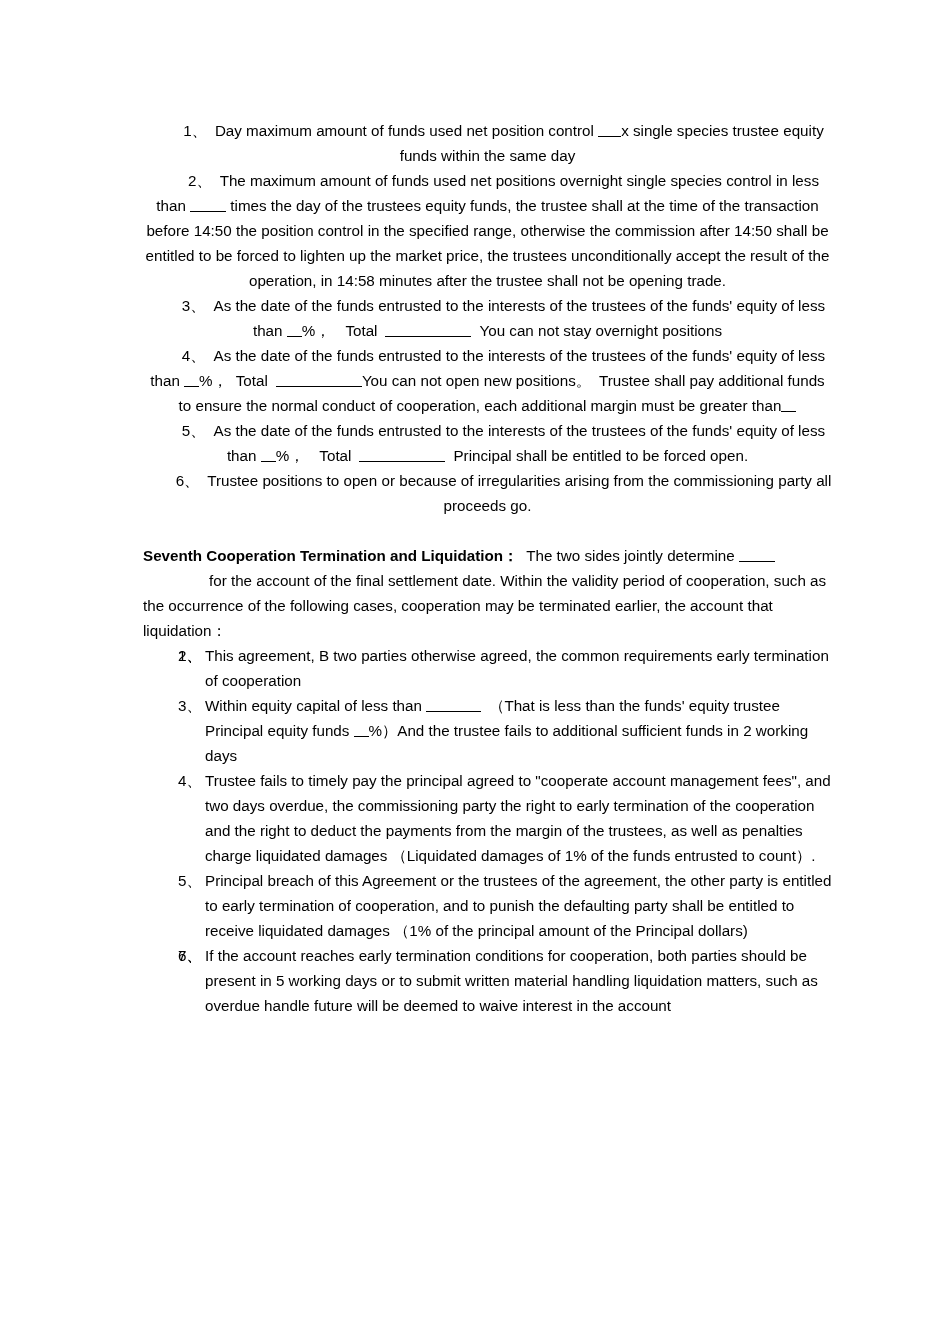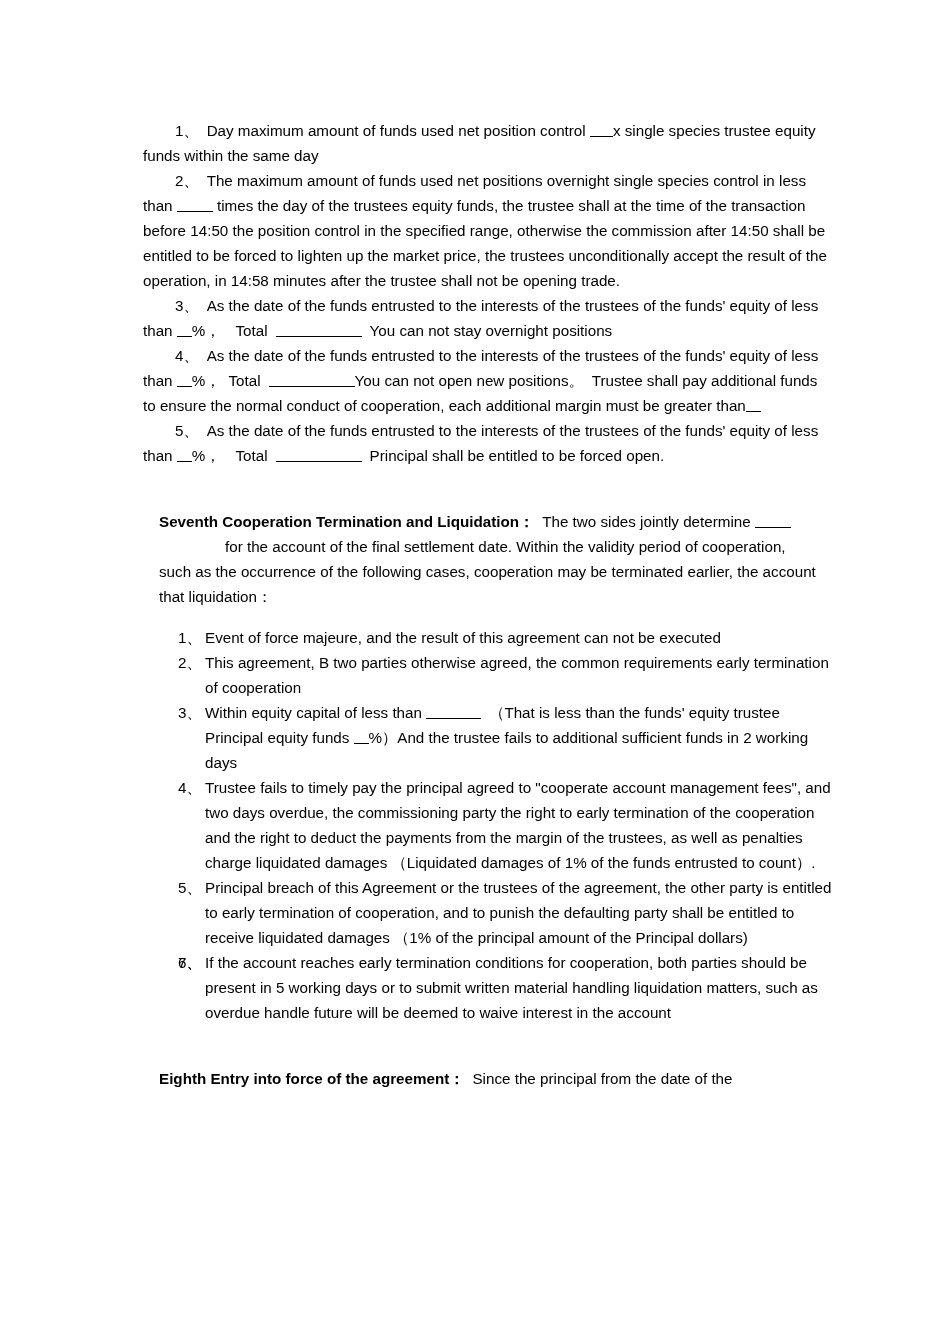--- a/index.html
+++ b/index.html
@@ -25,29 +25,29 @@
   .doc-body {
     width: 689px;
     font-size: 15.2px;
     line-height: 25.0px;
   }
 
   
   p.para {
     margin: 0;
     text-indent: 32px;
-    text-align: left;
+    text-align: center;
   }
 
   
   .heading-lead {
     font-weight: bold;
   }
   p.section {
-    margin: 16px;
+    margin: 0;
     text-indent: 0;
   }
 
   
   ol.numlist {
     list-style: none;
     margin: 0;
     padding: 0;
   }
   ol.numlist > li {
@@ -93,39 +93,39 @@
     <p class="para"><span>1、</span><span class="sp"></span><span>Day maximum amount of funds used net position control </span><span class="blank w-sm"></span><span>x single species trustee equity funds within the same day</span></p>
 
     <p class="para"><span>2、</span><span class="sp"></span><span>The maximum amount of funds used net positions overnight single species control in less than </span><span class="blank w-md"></span><span> times the day of the trustees equity funds, the trustee shall at the time of the transaction before 14:50 the position control in the specified range, otherwise the commission after 14:50 shall be entitled to be forced to lighten up the market price, the trustees unconditionally accept the result of the operation, in 14:58 minutes after the trustee shall not be opening trade.</span></p>
 
     <p class="para"><span>3、</span><span class="sp"></span><span>As the date of the funds entrusted to the interests of the trustees of the funds' equity of less than </span><span class="blank w-xs"></span><span>%，</span><span class="sp-wide"></span><span>Total</span><span class="sp"></span><span class="blank w-xl"></span><span class="sp"></span><span>You can not stay overnight positions</span></p>
 
     <p class="para"><span>4、</span><span class="sp"></span><span>As the date of the funds entrusted to the interests of the trustees of the funds' equity of less than </span><span class="blank w-xs"></span><span>%，</span><span class="sp"></span><span>Total</span><span class="sp"></span><span class="blank w-xl"></span><span>You can not open new positions。</span><span class="sp"></span><span>Trustee shall pay additional funds to ensure the normal conduct of cooperation, each additional margin must be greater than</span><span class="blank w-xs"></span></p>
 
     <p class="para"><span>5、</span><span class="sp"></span><span>As the date of the funds entrusted to the interests of the trustees of the funds' equity of less than </span><span class="blank w-xs"></span><span>%，</span><span class="sp-wide"></span><span>Total</span><span class="sp"></span><span class="blank w-xl"></span><span class="sp"></span><span>Principal shall be entitled to be forced open.</span></p>
 
+    <p class="para"><span>6、</span><span class="sp"></span><span>Trustee positions to open or because of irregularities arising from the commissioning party all proceeds go.</span></p>
 
     <div class="spacer-line"></div>
 
     <p class="section"><span class="heading-lead">Seventh Cooperation Termination and Liquidation</span><span class="heading-lead">：</span><span class="sp"></span><span>The two sides jointly determine </span><span class="blank w-md"></span><br><span class="tab-indent"></span><span>for the account of the final settlement date. Within the validity period of cooperation, such as the occurrence of the following cases, cooperation may be terminated earlier, the account that liquidation：</span></p>
 
     <ol class="numlist">
-      <li><span class="marker">1、</span><span>Event of force majeure, and the result of this agreement can not be executed</span></li>
+      <li><span class="marker">1、</span></li>
 
       <li><span class="marker">2、</span><span>This agreement, B two parties otherwise agreed, the common requirements early termination of cooperation</span></li>
 
       <li><span class="marker">3、</span><span>Within equity capital of less than </span><span class="blank w-lg"></span><span class="sp"></span><span>（That is less than the funds' equity trustee Principal equity funds </span><span class="blank w-xs"></span><span>%）And the trustee fails to additional sufficient funds in 2 working days</span></li>
 
       <li><span class="marker">4、</span><span>Trustee fails to timely pay the principal agreed to "cooperate account management fees", and two days overdue, the commissioning party the right to early termination of the cooperation and the right to deduct the payments from the margin of the trustees, as well as penalties charge liquidated damages （Liquidated damages of 1% of the funds entrusted to count）.</span></li>
 
       <li><span class="marker">5、</span><span>Principal breach of this Agreement or the trustees of the agreement, the other party is entitled to early termination of cooperation, and to punish the defaulting party shall be entitled to receive liquidated damages （1% of the principal amount of the Principal dollars)</span></li>
 
       <li><span class="marker">6、</span></li>
 
       <li><span class="marker">7、</span><span>If the account reaches early termination conditions for cooperation, both parties should be present in 5 working days or to submit written material handling liquidation matters, such as overdue handle future will be deemed to waive interest in the account</span></li>
     </ol>
 
     <div class="spacer-line"></div>
 
-    <p class="section"><span class="heading-lead">Eighth Entry into force of the agreement</span><span class="heading-lead">：</span><span class="sp"></span><span>Since the principal from the date of the</span></p>
 
   </div>
 </div>
 
 </body></html>

